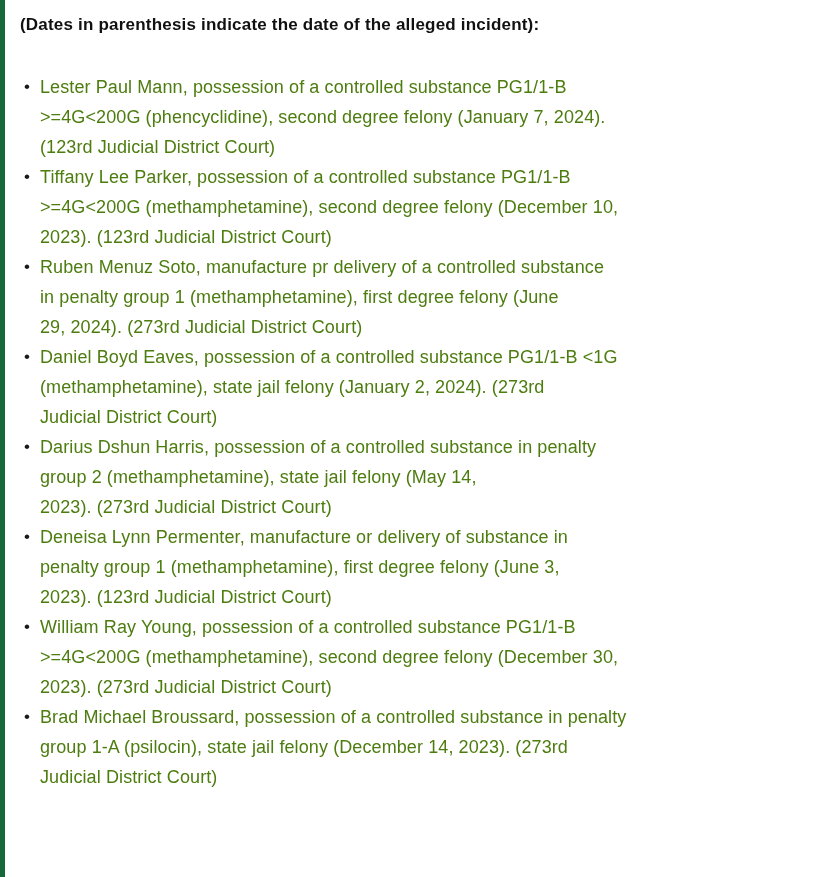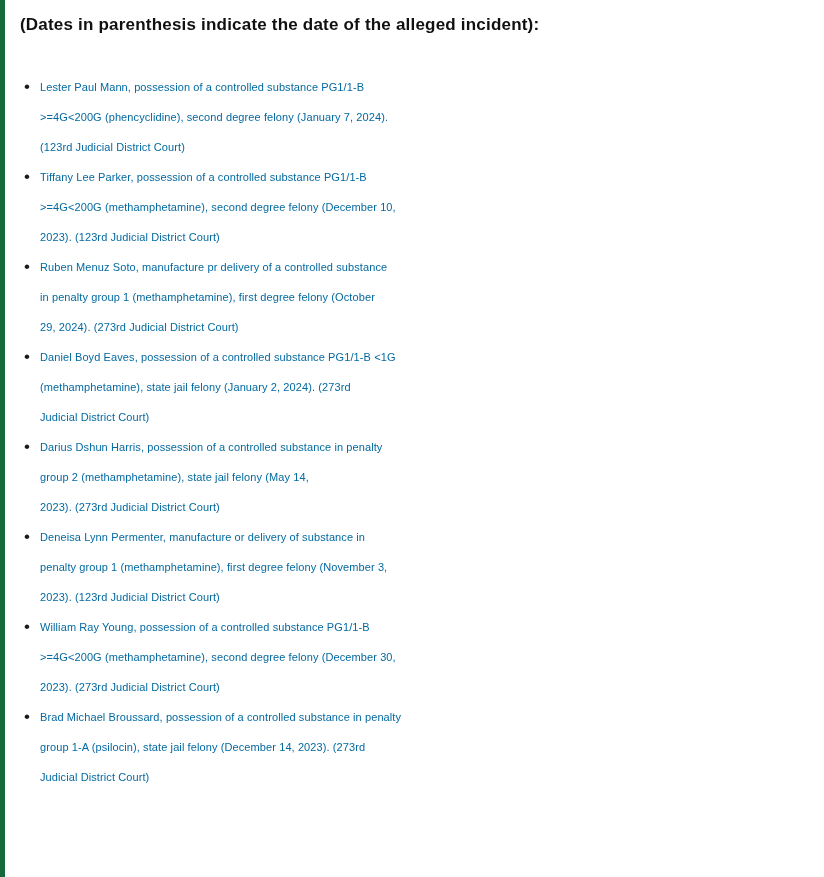--- a/index.html
+++ b/index.html
@@ -36,24 +36,24 @@
   ul.arrest-list {
     list-style: none;
     margin-top: 35px;
     padding-left: 20px;
     max-width: 740px;
   }
   ul.arrest-list li {
     position: relative;
     padding-left: 0;
     margin: 0;
-    font-size: 11px;
+    font-size: 18px;
     line-height: 30px;
     white-space: pre-line;
-    color: #0369a1;
+    color: #4d7c0f;
     letter-spacing: 0.1px;
   }
   ul.arrest-list li::before {
     content: "\2022";
     position: absolute;
     left: -16px;
     top: 0;
     font-size: 17px;
     line-height: 30px;
     color: #1a1a1a;
@@ -68,30 +68,30 @@
   <p class="note-heading">(Dates in parenthesis indicate the date of the alleged incident):</p>
 
   <ul class="arrest-list">
     <li>Lester Paul Mann, possession of a controlled substance PG1/1-B
 &gt;=4G&lt;200G (phencyclidine), second degree felony (January 7, 2024).
 (123rd Judicial District Court)</li>
     <li>Tiffany Lee Parker, possession of a controlled substance PG1/1-B
 &gt;=4G&lt;200G (methamphetamine), second degree felony (December 10,
 2023). (123rd Judicial District Court)</li>
     <li>Ruben Menuz Soto, manufacture pr delivery of a controlled substance
-in penalty group 1 (methamphetamine), first degree felony (October
+in penalty group 1 (methamphetamine), first degree felony (June
 29, 2024). (273rd Judicial District Court)</li>
     <li>Daniel Boyd Eaves, possession of a controlled substance PG1/1-B &lt;1G
 (methamphetamine), state jail felony (January 2, 2024). (273rd
 Judicial District Court)</li>
     <li>Darius Dshun Harris, possession of a controlled substance in penalty
 group 2 (methamphetamine), state jail felony (May 14,
 2023). (273rd Judicial District Court)</li>
     <li>Deneisa Lynn Permenter, manufacture or delivery of substance in
-penalty group 1 (methamphetamine), first degree felony (November 3,
+penalty group 1 (methamphetamine), first degree felony (June 3,
 2023). (123rd Judicial District Court)</li>
     <li>William Ray Young, possession of a controlled substance PG1/1-B
 &gt;=4G&lt;200G (methamphetamine), second degree felony (December 30,
 2023). (273rd Judicial District Court)</li>
     <li>Brad Michael Broussard, possession of a controlled substance in penalty
 group 1-A (psilocin), state jail felony (December 14, 2023). (273rd
 Judicial District Court)</li>
   </ul>
 </div>
 

